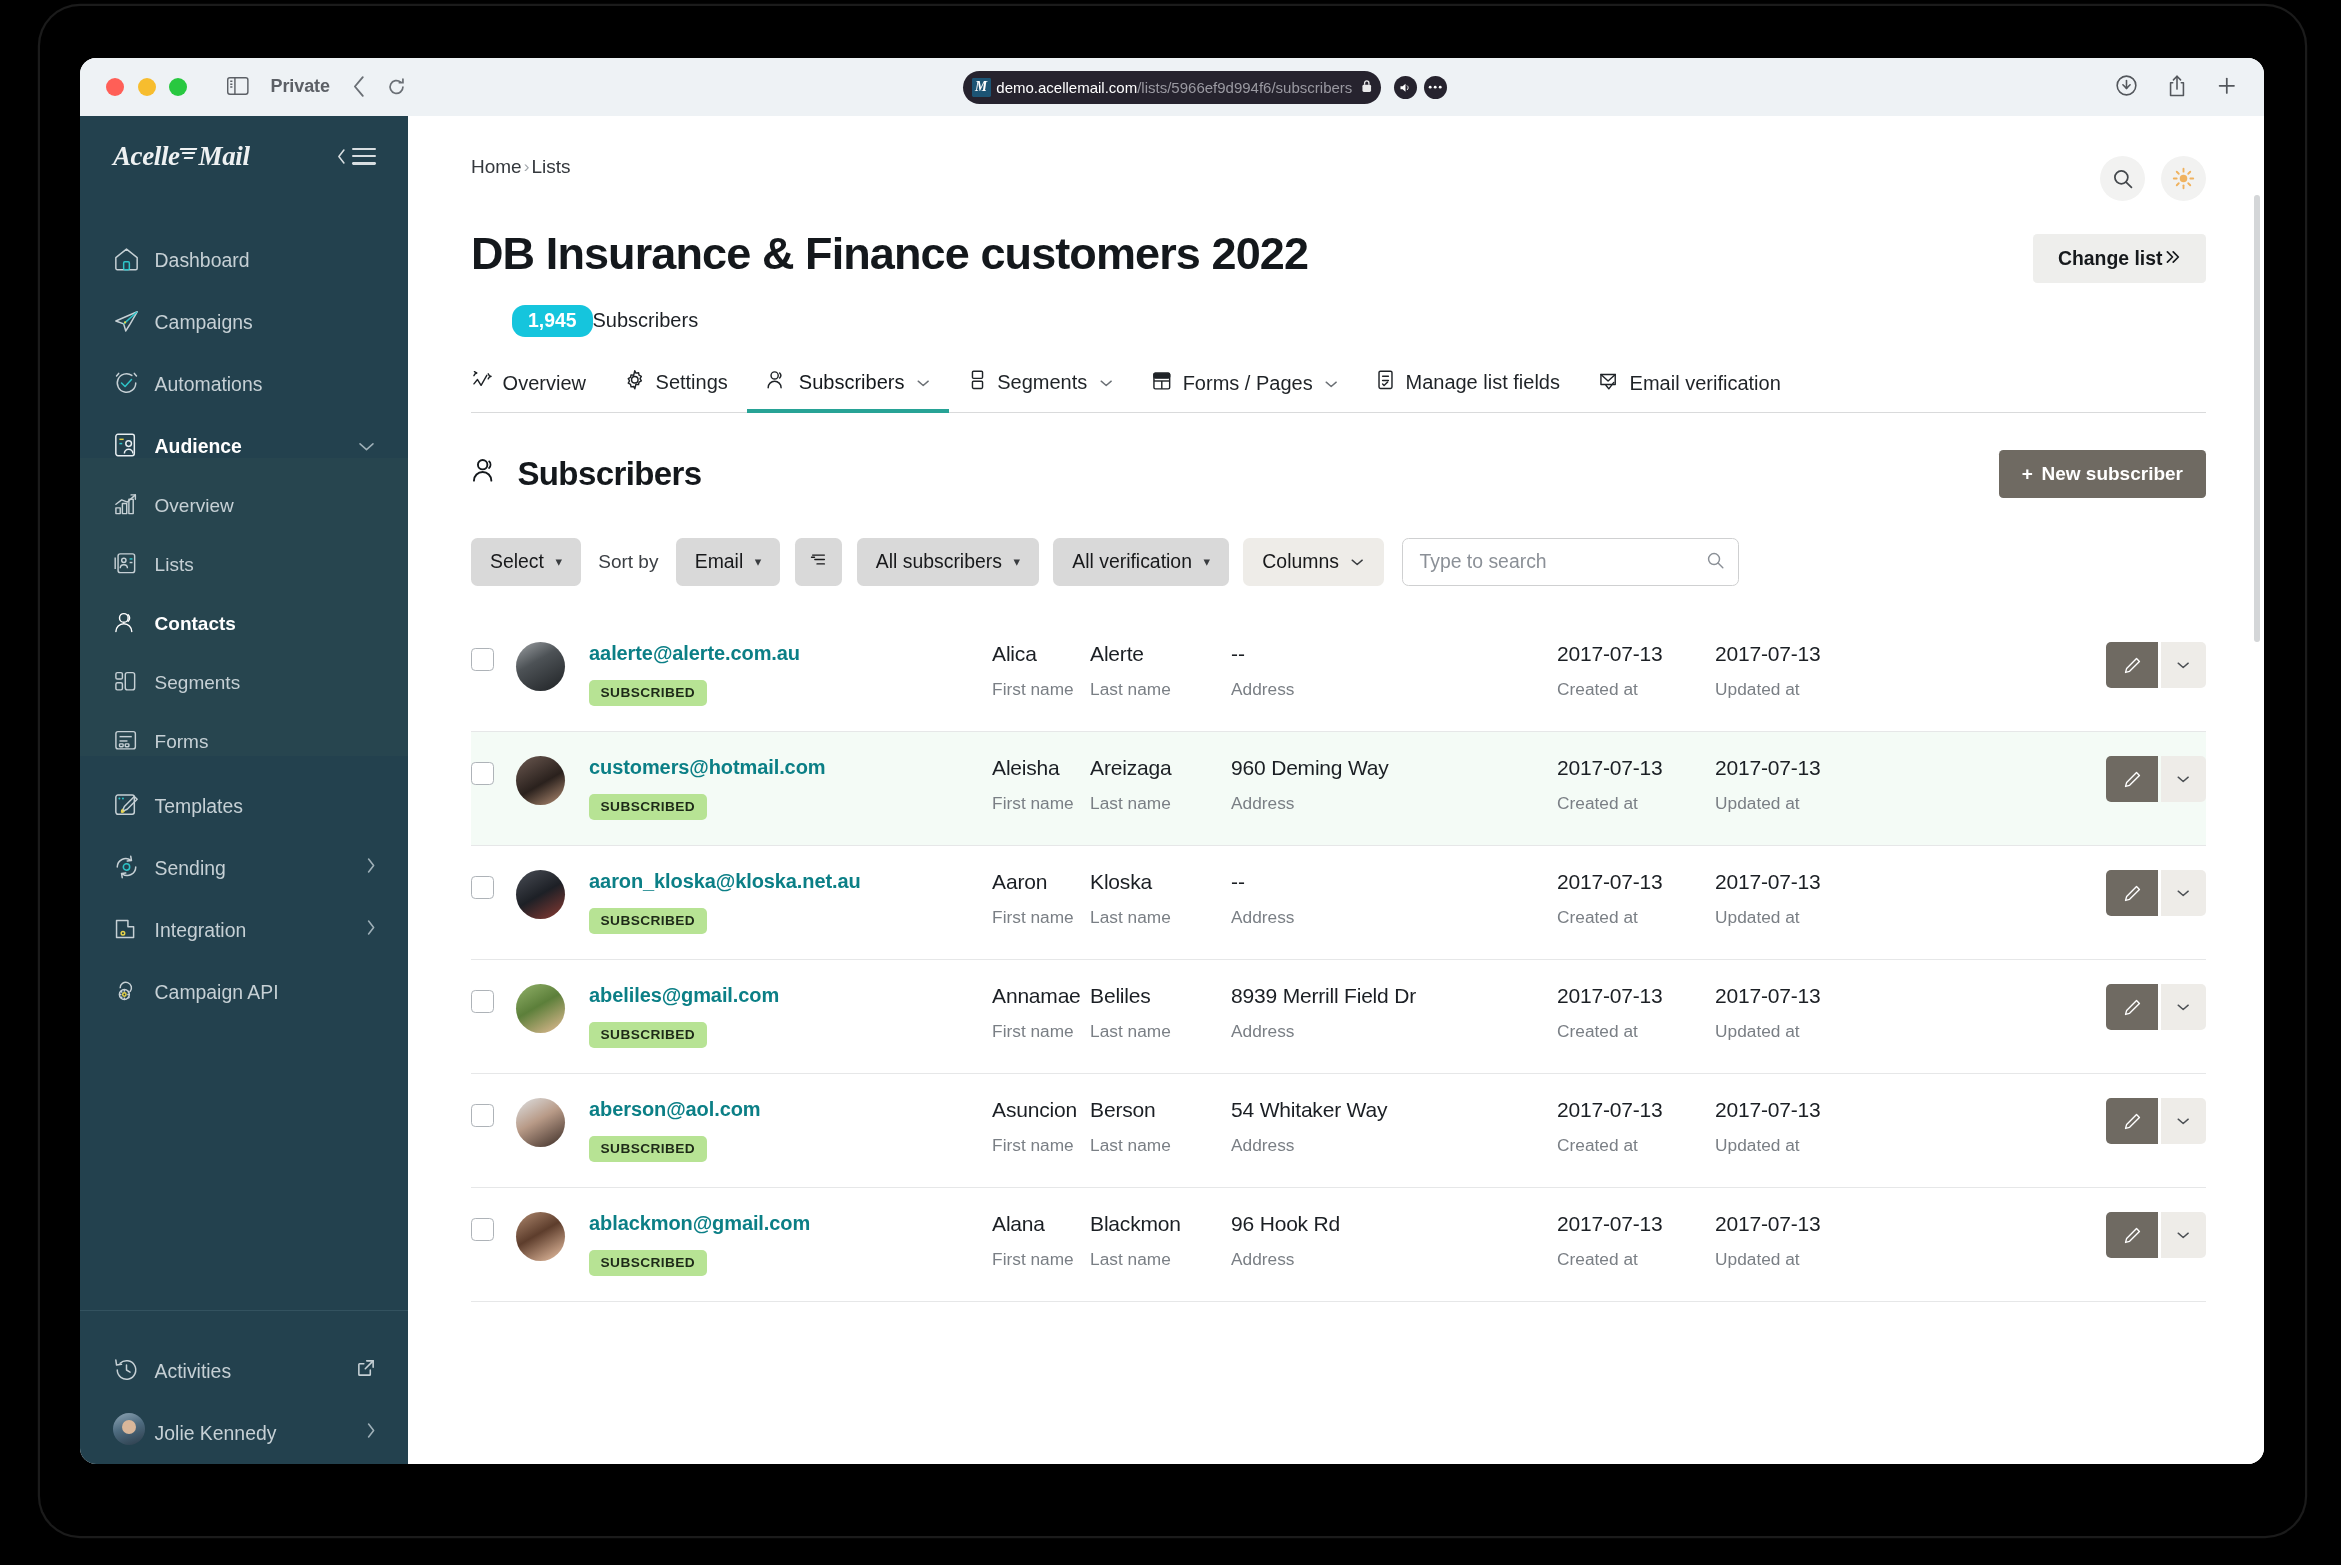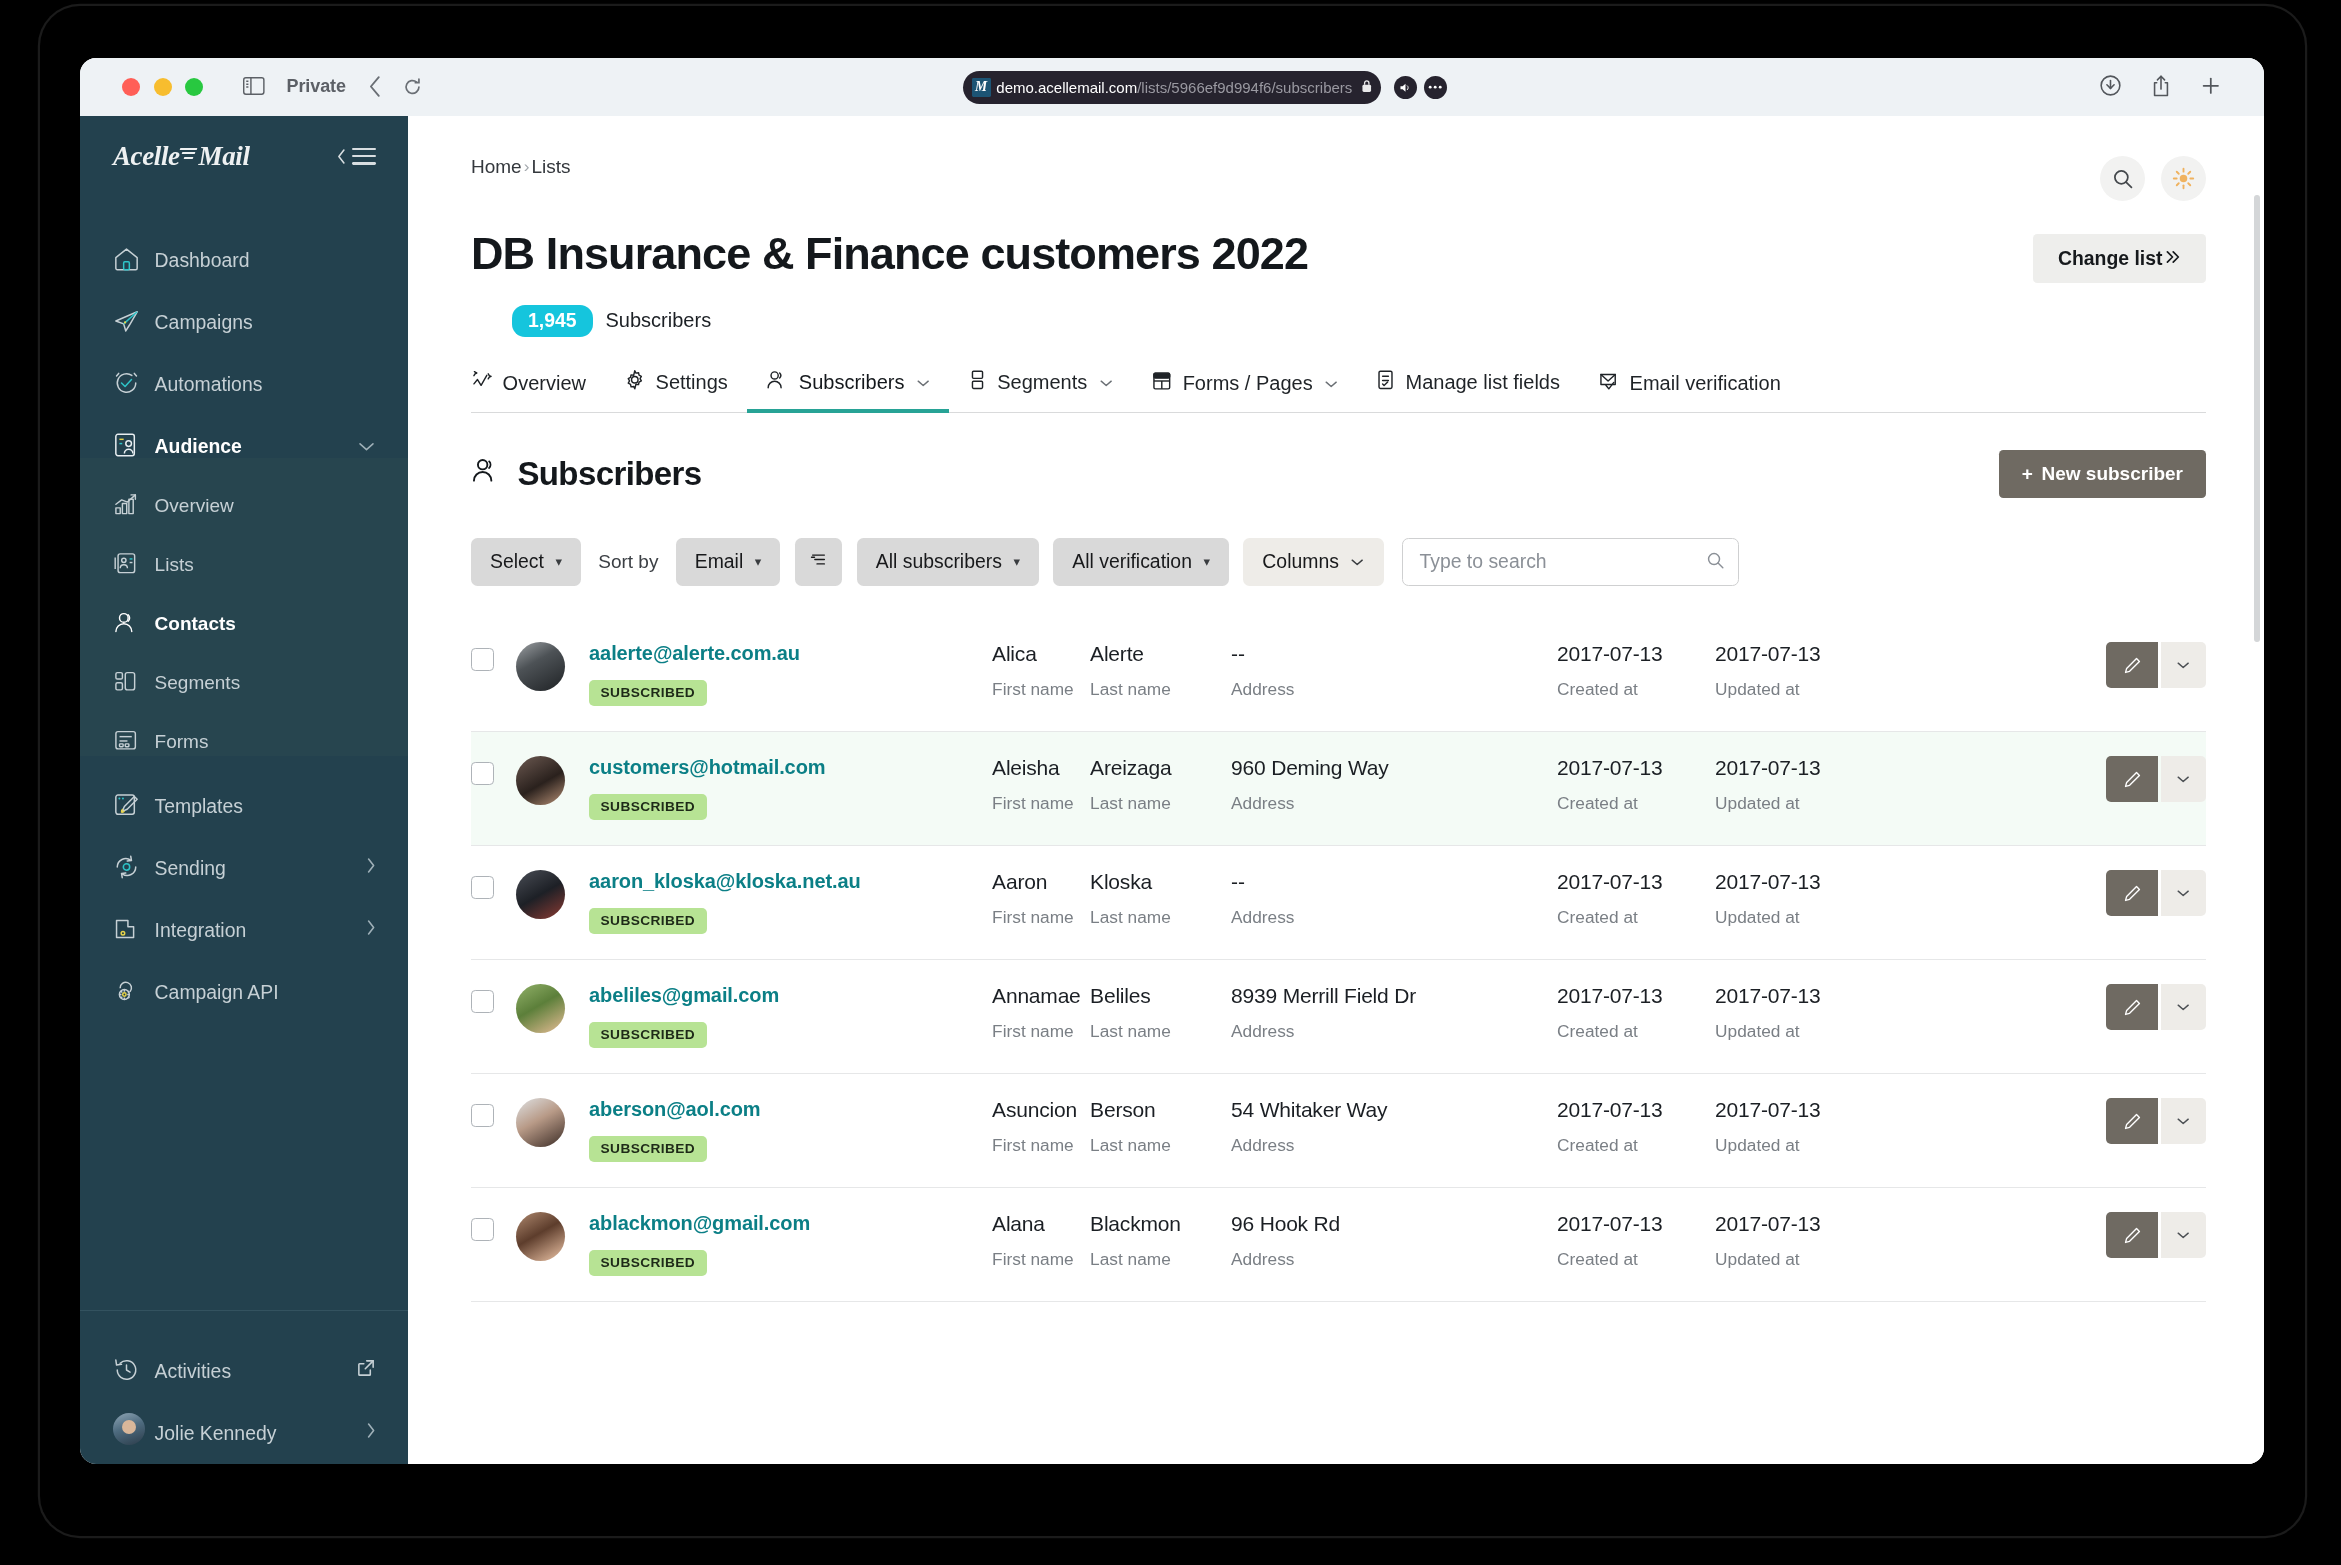--- a/index.html
+++ b/index.html
@@ -28,21 +28,21 @@
     overflow: hidden;
   }
 
   
   .chrome {
     position: relative;
     height: 58px;
     background: #eef2f5;
     display: flex;
     align-items: center;
-    padding: 0 42px;
+    padding: 0 26px;
   }
   .traffic { display: flex; gap: 13.7px; align-items: center; }
   .dot { width: 18px; height: 18px; border-radius: 50%; }
   .dot.red { background: #ff5f57; }
   .dot.yellow { background: #f7bd2e; }
   .dot.green { background: #28c840; }
 
   .chrome-left { display: flex; align-items: center; gap: 21.6px; margin-left: 40px; }
   .private-label {
     font-size: 18px; font-weight: 700; color: #5c6066;
@@ -195,21 +195,21 @@
     margin-left:auto; margin-top: 4.3px;
     background: #eeeeec; border: none;
     height: 49px; padding: 0 24.5px;
     border-radius: 4.3px;
     font-size: 19.4px; font-weight: 700; color:#16191c;
     display:flex; align-items:center; 
     cursor:pointer;
     font-family: "Liberation Sans", sans-serif;
   }
 
-  .count-row { display:flex; align-items:center; gap:13px; margin-top: 21.6px; padding-left: 41px; }
+  .count-row { display:flex; align-items:center; margin-top: 21.6px; padding-left: 41px; }
   .count-badge {
     background: #15c5dd; color:#fff;
     font-size: 19.4px; font-weight:700;
     padding: 6.5px 16px; border-radius: 13px;
     line-height: 1;
   }
   .count-label { font-size: 20px; color:#1c2025; }
 
   .tabs {
     display:flex; align-items:flex-end; gap: 0;

